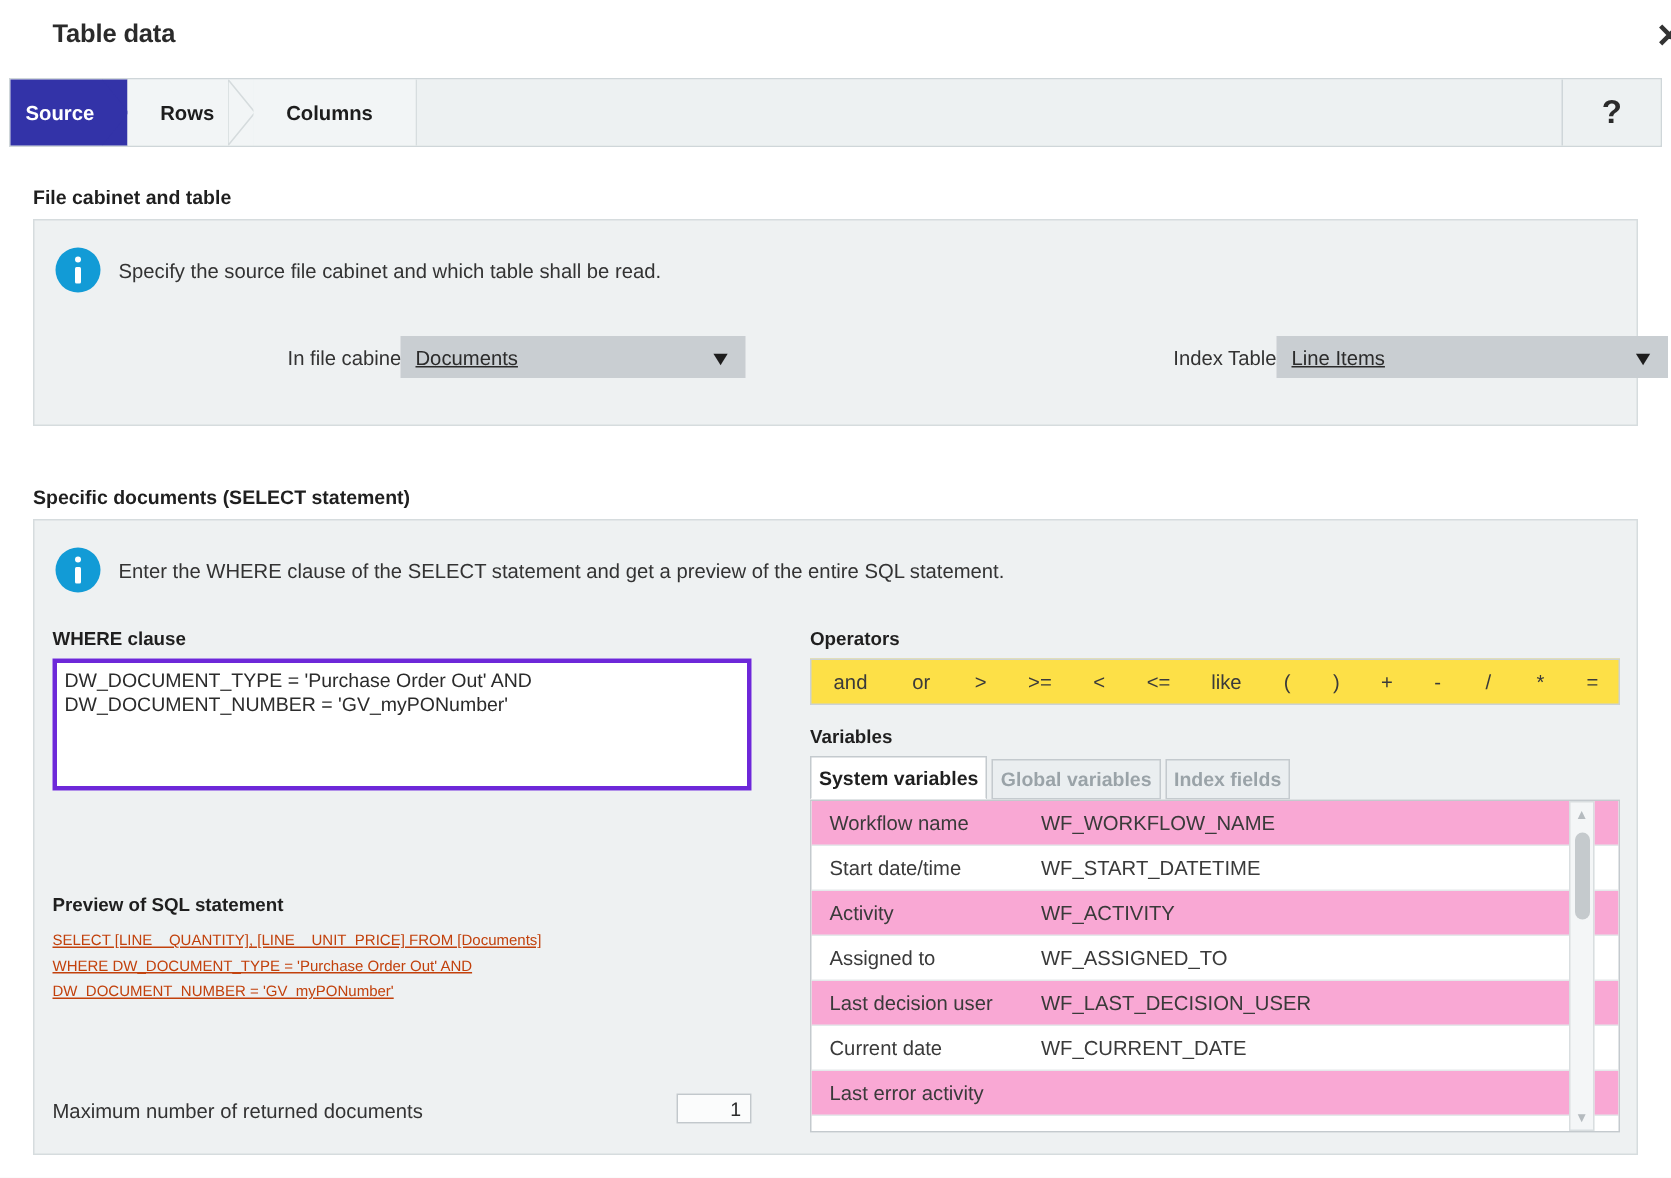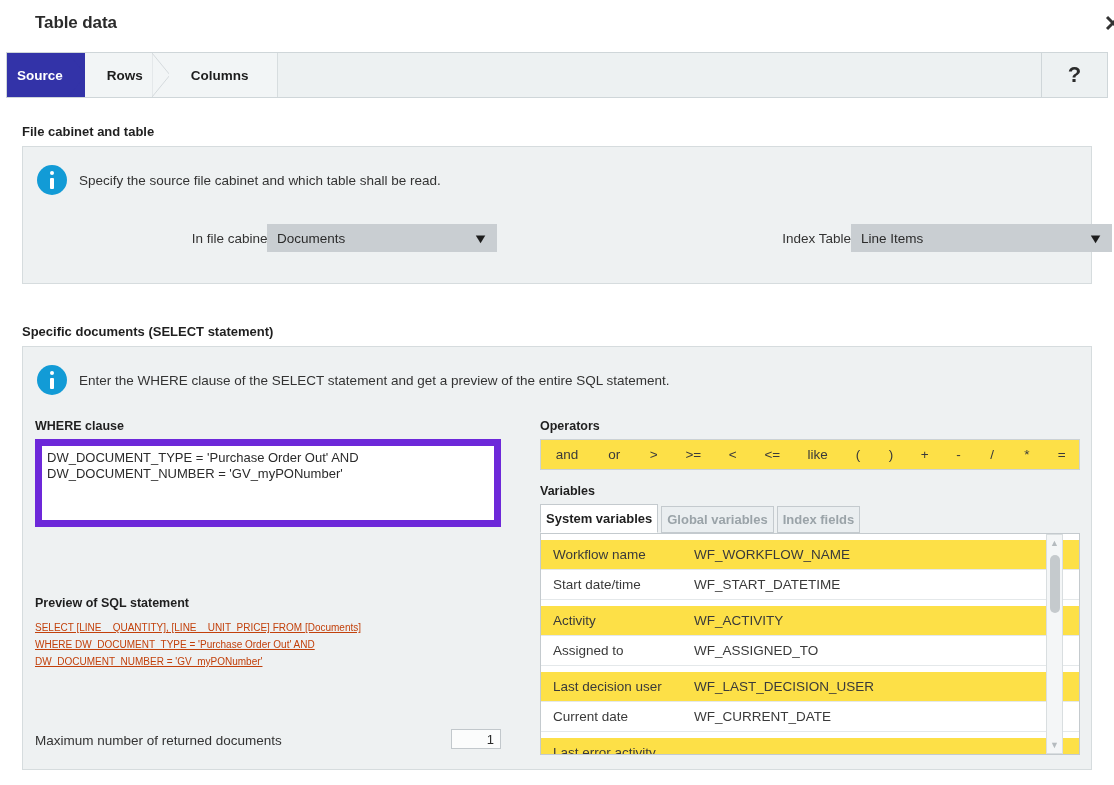--- a/index.html
+++ b/index.html
@@ -113,37 +113,37 @@
   }
   .select-box {
     position: absolute;
     background: #c9ced2;
     border: none;
     display: flex; align-items: center;
     padding: 0 10px;
     font-size: 13.5px; color: #2b2b2b;
     cursor: pointer;
   }
-  .select-box .val { flex: 1 1 auto; }
+  .select-box .val { flex: 1 1 auto; text-decoration: underline; }
   .select-box .arrow {
     font-size: 13px; color: #1d1d1d; font-weight: bold;
     transform: scaleX(1.25); margin-left: 6px;
   }
 
   
   .sub-label {
     position: absolute;
     font-size: 12.5px; font-weight: bold; color: #1f1f1f;
   }
 
   
   #where-clause {
     position: absolute;
     background: #ffffff;
-    border: 7px solid #6d28d9;
+    border: 3px solid #6d28d9;
     padding: 4px 5px;
     font-family: "Liberation Sans", sans-serif;
     font-size: 13px; color: #2b2b2b;
     line-height: 16px;
     white-space: pre;
     overflow: hidden;
     cursor: text;
   }
 
   
@@ -193,21 +193,21 @@
     overflow: hidden;
   }
   .var-row {
     display: flex; align-items: center;
     height: 30px;
     font-size: 13.5px;
     color: #3a3a3a;
     border-bottom: 1px solid #e4e8ea;
     cursor: pointer;
   }
-  .var-row.alt { background: #fde047; margin-top: 6px; }
+  .var-row.alt { background: #f9a8d4; }
   .var-row .vname { width: 153px; padding-left: 12px; }
   .var-row .vcode { flex: 1 1 auto; }
 
   
   #var-scrollbar {
     position: absolute;
     width: 17px;
     background: #f4f6f7;
     border-left: 1px solid #dfe3e5;
     border: 1px solid #d9dee0;

